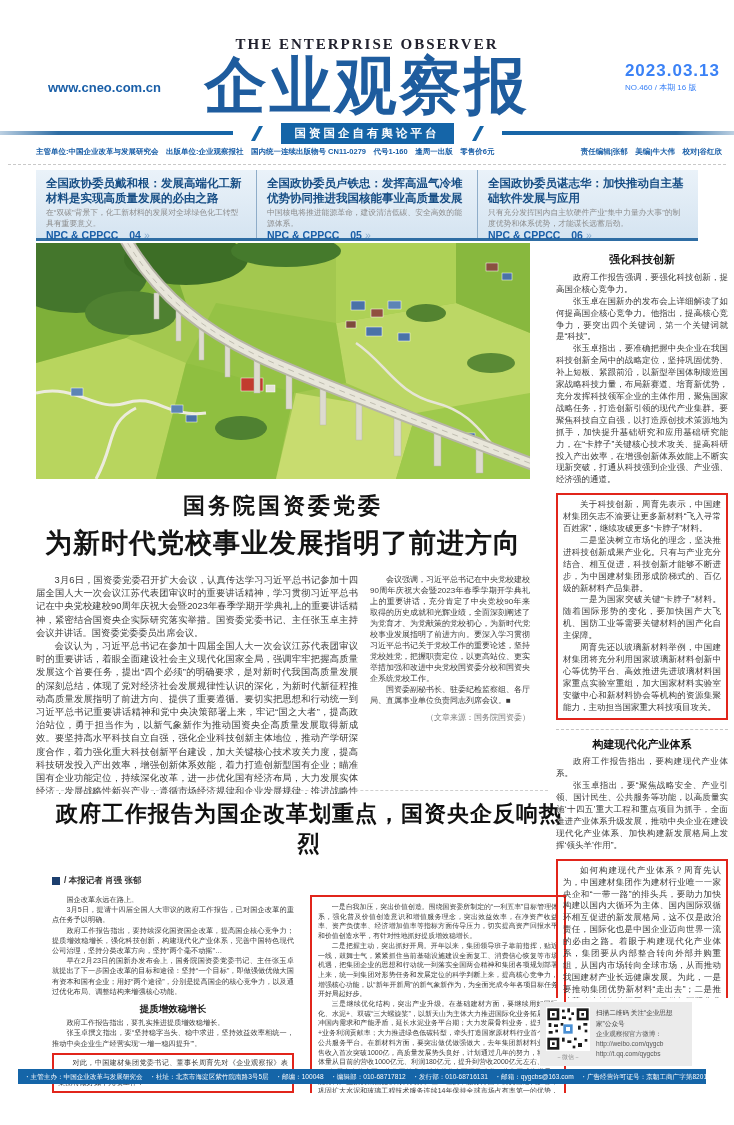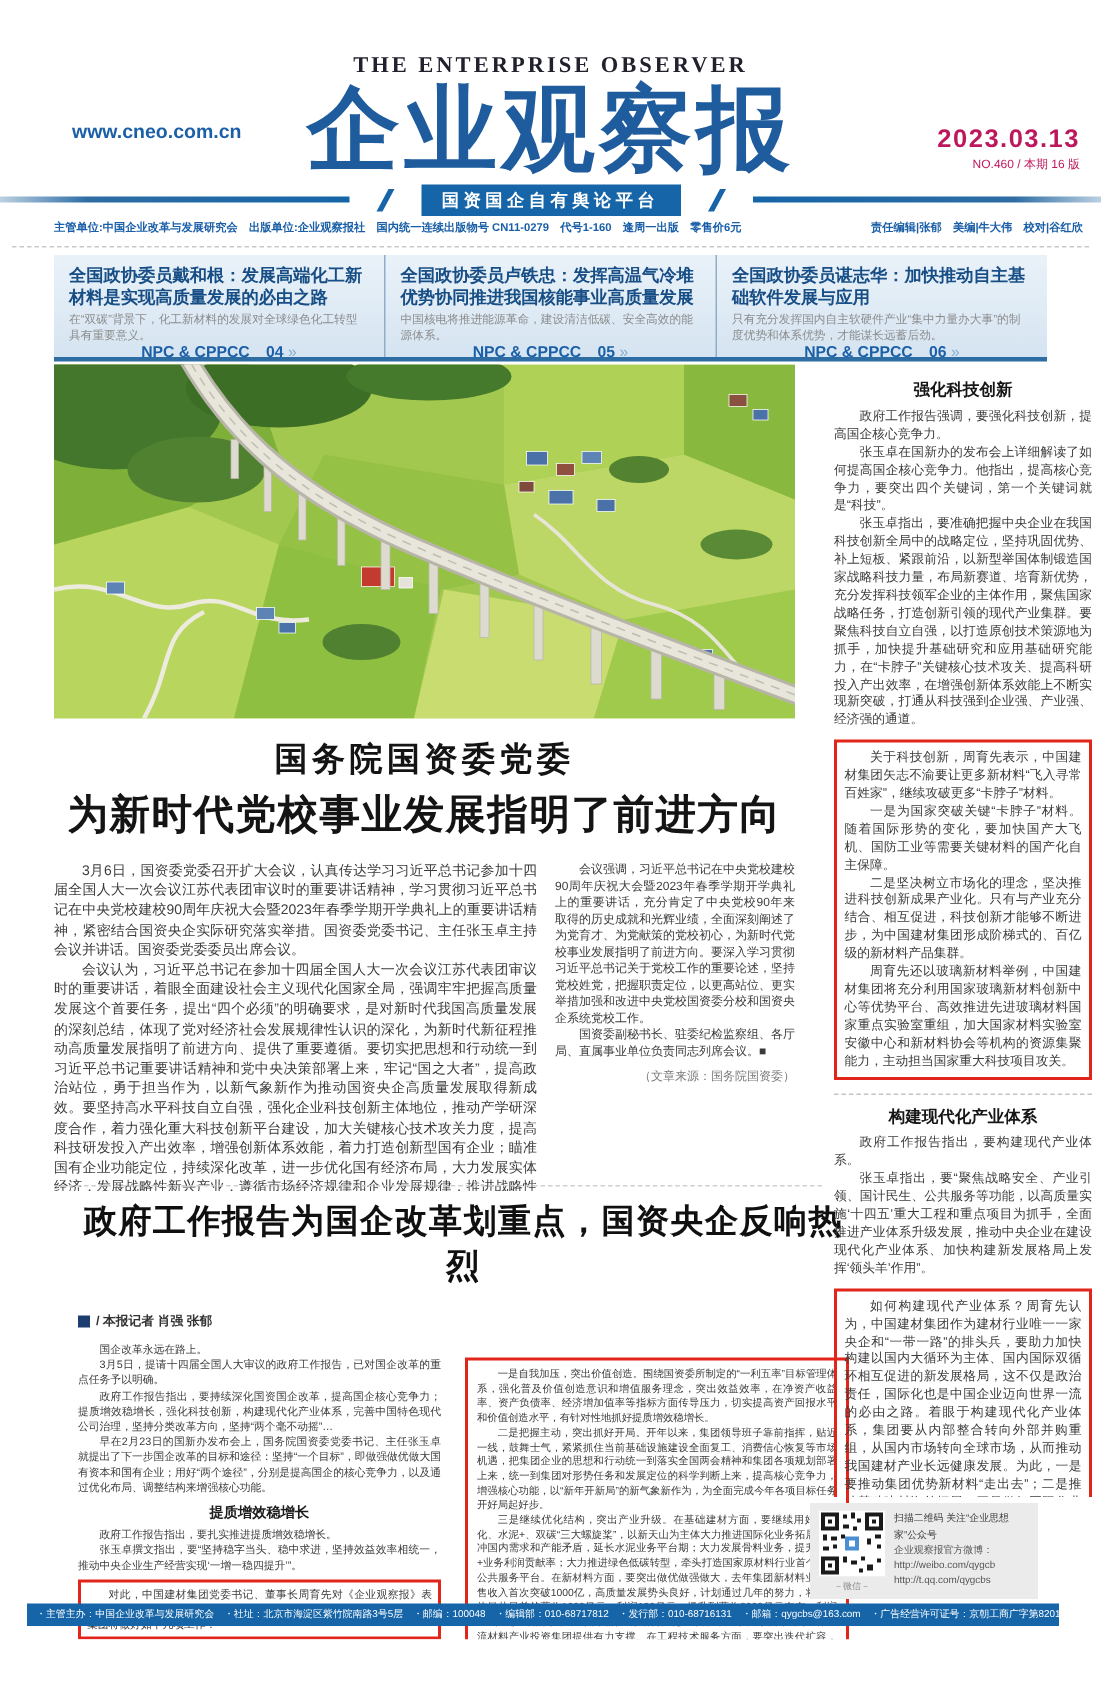--- a/index.html
+++ b/index.html
@@ -6,36 +6,36 @@
   .page{position:relative;width:734px;height:1093px;background:#fff;overflow:hidden;
         font-family:"Liberation Sans","DejaVu Sans",sans-serif;color:#3b3b3b;}
   .serif{font-family:"Liberation Serif","DejaVu Serif",serif;}
   p{margin:0;text-indent:2em;}
   
   .masthead-en{position:absolute;top:36px;left:0;right:0;text-align:center;
     font-family:"Liberation Serif","DejaVu Serif",serif;font-size:15px;letter-spacing:2px;color:#21212e;font-weight:bold;}
   .site-url{position:absolute;left:48px;top:80px;color:#1a5fa8;font-weight:bold;font-size:13px;}
   .masthead-cn{position:absolute;top:44px;left:0;right:0;text-align:center;
     font-family:Liberation Mono, monospace;font-size:62px;font-weight:bold;color:#1e5c9e;letter-spacing:3px;}
-  .issue{position:absolute;right:14px;top:83px;text-align:right;color:#be185d;}
+  .issue{position:absolute;right:14px;top:61px;color:#3b82f6;}
   .issue .d1{font-size:17px;font-weight:bold;letter-spacing:1px;}
   .issue .d2{font-size:8px;margin-top:1px;}
   .rule-row{position:absolute;top:123px;left:0;right:0;height:20px;display:flex;align-items:center;gap:19px;}
   .rule-line{flex:1;height:4px;background:linear-gradient(90deg,#bcd0e2,#2e6da4 25%,#1565a8);}
   .rule-line.r{background:linear-gradient(90deg,#1565a8,#2e6da4 75%,#bcd0e2);}
   .slash{width:4px;height:15px;background:#1565a8;transform:skewX(-28deg);margin:0 3px;}
   .banner{background:#1565a8;color:#fff;font-size:11.5px;font-weight:bold;letter-spacing:3px;
     padding:3px 14px;white-space:nowrap;}
   .pub-row{position:absolute;top:147px;left:36px;right:12px;display:flex;justify-content:space-between;
     color:#1a5fa8;font-size:7.5px;font-weight:bold;}
   .dash-1{position:absolute;top:164px;left:8px;right:8px;border-top:1px dashed #c9c9c9;}
   
   .teasers{position:absolute;top:170px;left:36px;right:36px;height:68px;display:flex;
     background:linear-gradient(#eaf2f9,#d5e4f1);border-bottom:3px solid #2e6da4;}
-  .teaser{flex:1;padding:6px 10px 4px;display:flex;flex-direction:column;align-items:center;}
+  .teaser{flex:1;padding:6px 10px 4px;display:flex;flex-direction:column;}
   .teaser + .teaser{border-left:1px solid #8fadc9;}
   .t-title{font-family:"DejaVu Serif","Liberation Serif",serif;font-size:11.5px;line-height:1.28;
     font-weight:bold;color:#174e85;}
   .t-desc{font-size:7.8px;color:#8c8c8c;line-height:1.3;margin-top:3px;flex:1;}
   .t-link{font-size:10.5px;color:#1a5fa8;font-weight:bold;}
   .t-link .pg{margin-left:8px;}
   .t-link .arr{color:#86abce;font-weight:normal;}
   
   .main{position:absolute;top:243px;left:36px;width:494px;}
   .photo{display:block;width:494px;height:236px;}
@@ -45,21 +45,21 @@
   .a1-body{margin-top:13px;display:flex;gap:12px;text-align:justify;}
   .a1-c1{width:322px;height:220px;overflow:hidden;font-size:9.3px;line-height:13.2px;}
   .a1-c2{width:160px;height:220px;overflow:hidden;font-size:8px;line-height:11px;}
   .a1-src{text-align:right;color:#787878;text-indent:0;margin-top:6px;}
   .sep2{position:absolute;top:790px;left:36px;width:512px;border-top:1px dashed #cfcfcf;}
   
   .article2{position:absolute;top:799px;left:52px;width:514px;}
   .a2-head{text-align:center;font-size:22px;font-weight:bold;color:#101010;letter-spacing:1px;}
   .a2-byline{margin-top:16px;font-size:8.5px;color:#333;font-weight:bold;display:flex;align-items:center;}
   .a2-byline .sq{width:8px;height:8px;background:#1c3e6e;display:inline-block;margin-right:4px;}
-  .a2-cols{display:flex;gap:16px;margin-top:8px;align-items:flex-end;}
+  .a2-cols{display:flex;gap:16px;margin-top:8px;}
   .a2-left{width:246px;height:228px;overflow:hidden;font-size:7.2px;line-height:10.2px;text-align:justify;}
   .a2-sub{text-align:center;font-weight:bold;font-size:9.5px;color:#1c1c1c;margin:7px 0 4px;text-indent:0;}
   .redbox{border:2px solid #e1251b;}
   .a2-leftbox{padding:3px 4px;margin-top:4px;}
   .a2-right{width:244px;height:204px;overflow:hidden;padding:5px 6px;
     font-size:6.9px;line-height:9.7px;text-align:justify;}
   
   .sidebar{position:absolute;top:250px;left:556px;width:172px;height:748px;overflow:hidden;
     font-size:8.5px;line-height:11.9px;text-align:justify;}
   .sb-title{text-align:center;font-weight:bold;font-size:11px;color:#161616;margin:4px 0 6px;
@@ -247,22 +247,22 @@
 
   <div class="sidebar">
     <div class="sb-title">强化科技创新</div>
     <div>
         <p>政府工作报告强调，要强化科技创新，提高国企核心竞争力。</p>
         <p>张玉卓在国新办的发布会上详细解读了如何提高国企核心竞争力。他指出，提高核心竞争力，要突出四个关键词，第一个关键词就是“科技”。</p>
         <p>张玉卓指出，要准确把握中央企业在我国科技创新全局中的战略定位，坚持巩固优势、补上短板、紧跟前沿，以新型举国体制锻造国家战略科技力量，布局新赛道、培育新优势，充分发挥科技领军企业的主体作用，聚焦国家战略任务，打造创新引领的现代产业集群。要聚焦科技自立自强，以打造原创技术策源地为抓手，加快提升基础研究和应用基础研究能力，在“卡脖子”关键核心技术攻关、提高科研投入产出效率，在增强创新体系效能上不断实现新突破，打通从科技强到企业强、产业强、经济强的通道。</p>
       </div>
     <div class="redbox sb-box">
         <p>关于科技创新，周育先表示，中国建材集团矢志不渝要让更多新材料“飞入寻常百姓家”，继续攻破更多“卡脖子”材料。</p>
+        <p>二是坚决树立市场化的理念，坚决推进科技创新成果产业化。只有与产业充分结合、相互促进，科技创新才能够不断进步，为中国建材集团形成阶梯式的、百亿级的新材料产品集群。</p>
         <p>一是为国家突破关键“卡脖子”材料。随着国际形势的变化，要加快国产大飞机、国防工业等需要关键材料的国产化自主保障。</p>
-        <p>二是坚决树立市场化的理念，坚决推进科技创新成果产业化。只有与产业充分结合、相互促进，科技创新才能够不断进步，为中国建材集团形成阶梯式的、百亿级的新材料产品集群。</p>
         <p>周育先还以玻璃新材料举例，中国建材集团将充分利用国家玻璃新材料创新中心等优势平台、高效推进先进玻璃材料国家重点实验室重组，加大国家材料实验室安徽中心和新材料协会等机构的资源集聚能力，主动担当国家重大科技项目攻关。</p>
       </div>
     <div class="sb-sep"></div>
     <div class="sb-title">构建现代化产业体系</div>
     <div>
         <p>政府工作报告指出，要构建现代产业体系。</p>
         <p>张玉卓指出，要“聚焦战略安全、产业引领、国计民生、公共服务等功能，以高质量实施‘十四五’重大工程和重点项目为抓手，全面推进产业体系升级发展，推动中央企业在建设现代化产业体系、加快构建新发展格局上发挥‘领头羊’作用”。</p>
       </div>
     <div class="redbox sb-box">
         <p>如何构建现代产业体系？周育先认为，中国建材集团作为建材行业唯一一家央企和“一带一路”的排头兵，要助力加快构建以国内大循环为主体、国内国际双循环相互促进的新发展格局，这不仅是政治责任，国际化也是中国企业迈向世界一流的必由之路。着眼于构建现代化产业体系，集团要从内部整合转向外部并购重组，从国内市场转向全球市场，从而推动我国建材产业长远健康发展。为此，一是要推动集团优势新材料“走出去”；二是推动基础建材海外拓展；三是做好国际化业务方向和路径。集团一方面要用自己先进的技术、装备、标准等优势去新建升级；另一方面要用集团的资本和人才优势去做国际并购。</p>

